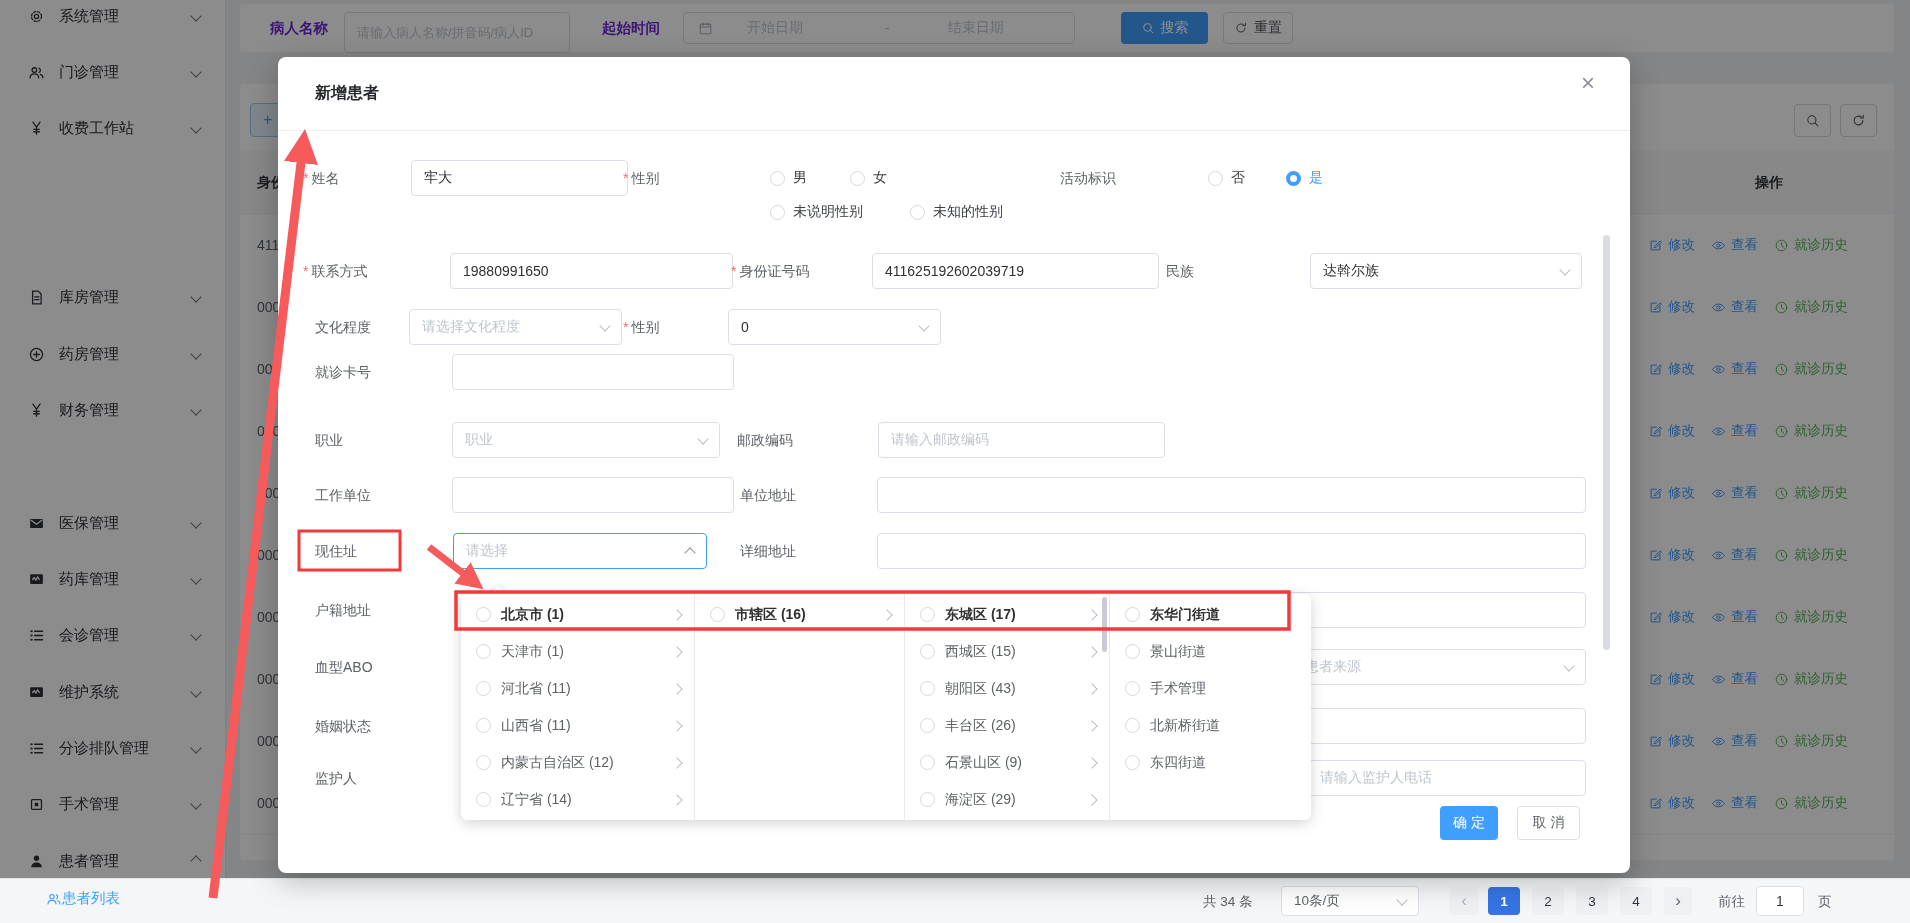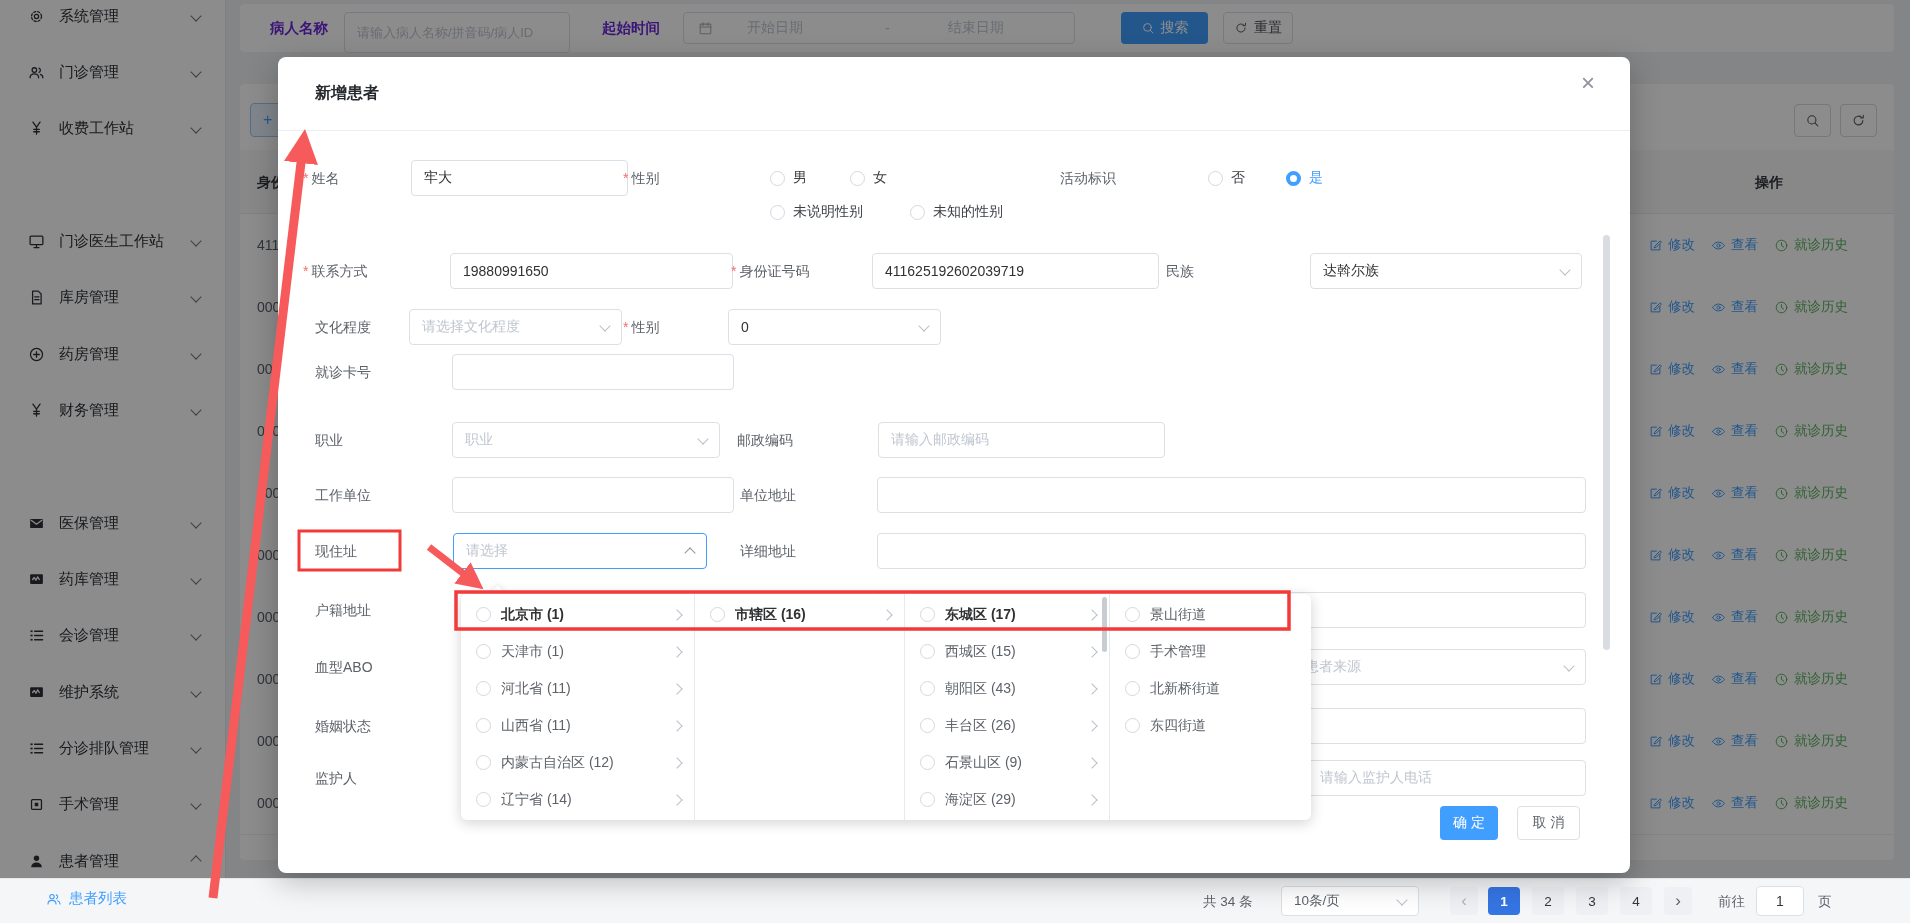--- a/index.html
+++ b/index.html
@@ -87,28 +87,20 @@
       <span>门诊管理</span>
       <span class="chev chev-down sb-ch"></span>
     </div>
     <div class="sbi" style="top:102px">
       <svg viewBox="0 0 24 24">
           <path d="M7 3l5 7 5-7M12 10v10M8 13.2h8M8 16.6h8"></path>
         </svg>
       <span>收费工作站</span>
       <span class="chev chev-down sb-ch"></span>
     </div>
-    <div class="sbi" style="top:215px">
-      <svg viewBox="0 0 24 24">
-          <rect x="3" y="4.5" width="18" height="12" rx="1.5"></rect>
-          <path d="M8.5 20.5h7M12 16.5v4"></path>
-        </svg>
-      <span>门诊医生工作站</span>
-      <span class="chev chev-down sb-ch"></span>
-    </div>
     <div class="sbi" style="top:271px">
       <svg viewBox="0 0 24 24">
           <path d="M6.5 3h8l4 4v14h-12z"></path>
           <path d="M9.5 11h6M9.5 15h6"></path>
         </svg>
       <span>库房管理</span>
       <span class="chev chev-down sb-ch"></span>
     </div>
     <div class="sbi" style="top:328px">
       <svg viewBox="0 0 24 24">
@@ -498,21 +490,21 @@
             <path d="M12 7.5V12l3.5 2.5"></path>
           </svg>
           <span>就诊历史</span>
         </span>
       </div>
   </div>
 
   <div class="abs overlay"></div>
 
   <div class="abs strip">
-    <div class="abs" style="left:46px;top:10px;display:flex;align-items:center;gap:7px;color:#409eff;font-size:14.5px;">
+    <div class="abs" style="left:46px;top:10px;display:flex;align-items:center;color:#409eff;font-size:14.5px;">
       <svg class="ic" viewBox="0 0 24 24" style="width:16px;height:16px;stroke:#409eff;">
           <circle cx="9" cy="8.5" r="3.2"></circle>
           <path d="M3 19.5c0-3.3 2.7-5.5 6-5.5s6 2.2 6 5.5"></path>
           <path d="M15.5 5.8a3.2 3.2 0 0 1 0 5.9M17.5 14.6c2.1.8 3.5 2.6 3.5 4.9"></path>
         </svg>
       <span>患者列表</span>
     </div>
     <span class="abs" style="left:1203px;top:14px;color:#5d6269;font-size:13.5px;">共 34 条</span>
     <div class="abs ipt" style="left:1281px;top:7px;width:138px;height:30px;justify-content:space-between;">
       <span style="color:#5d6269;font-size:13.5px;">10条/页</span>
@@ -738,20 +730,24 @@
           <span class="chev chev-right cch" style="border-color:#b9bfc9;"></span>
         </div>
       <div class="casit">
           <span class="crad"></span>
           <span class="clabel">海淀区 (29)</span>
           <span class="chev chev-right cch" style="border-color:#b9bfc9;"></span>
         </div>
       <div style="position:absolute;right:2px;top:3px;width:5px;height:55px;background:#c9ccd3;border-radius:3px;"></div>
     </div>
     <div class="cascol" style="width:201px;">
+      <div class="casit on">
+          <span class="crad"></span>
+          <span class="clabel">东华门街道</span>
+        </div>
       <div class="casit">
           <span class="crad"></span>
           <span class="clabel">景山街道</span>
         </div>
       <div class="casit">
           <span class="crad"></span>
           <span class="clabel">手术管理</span>
         </div>
       <div class="casit">
           <span class="crad"></span>

